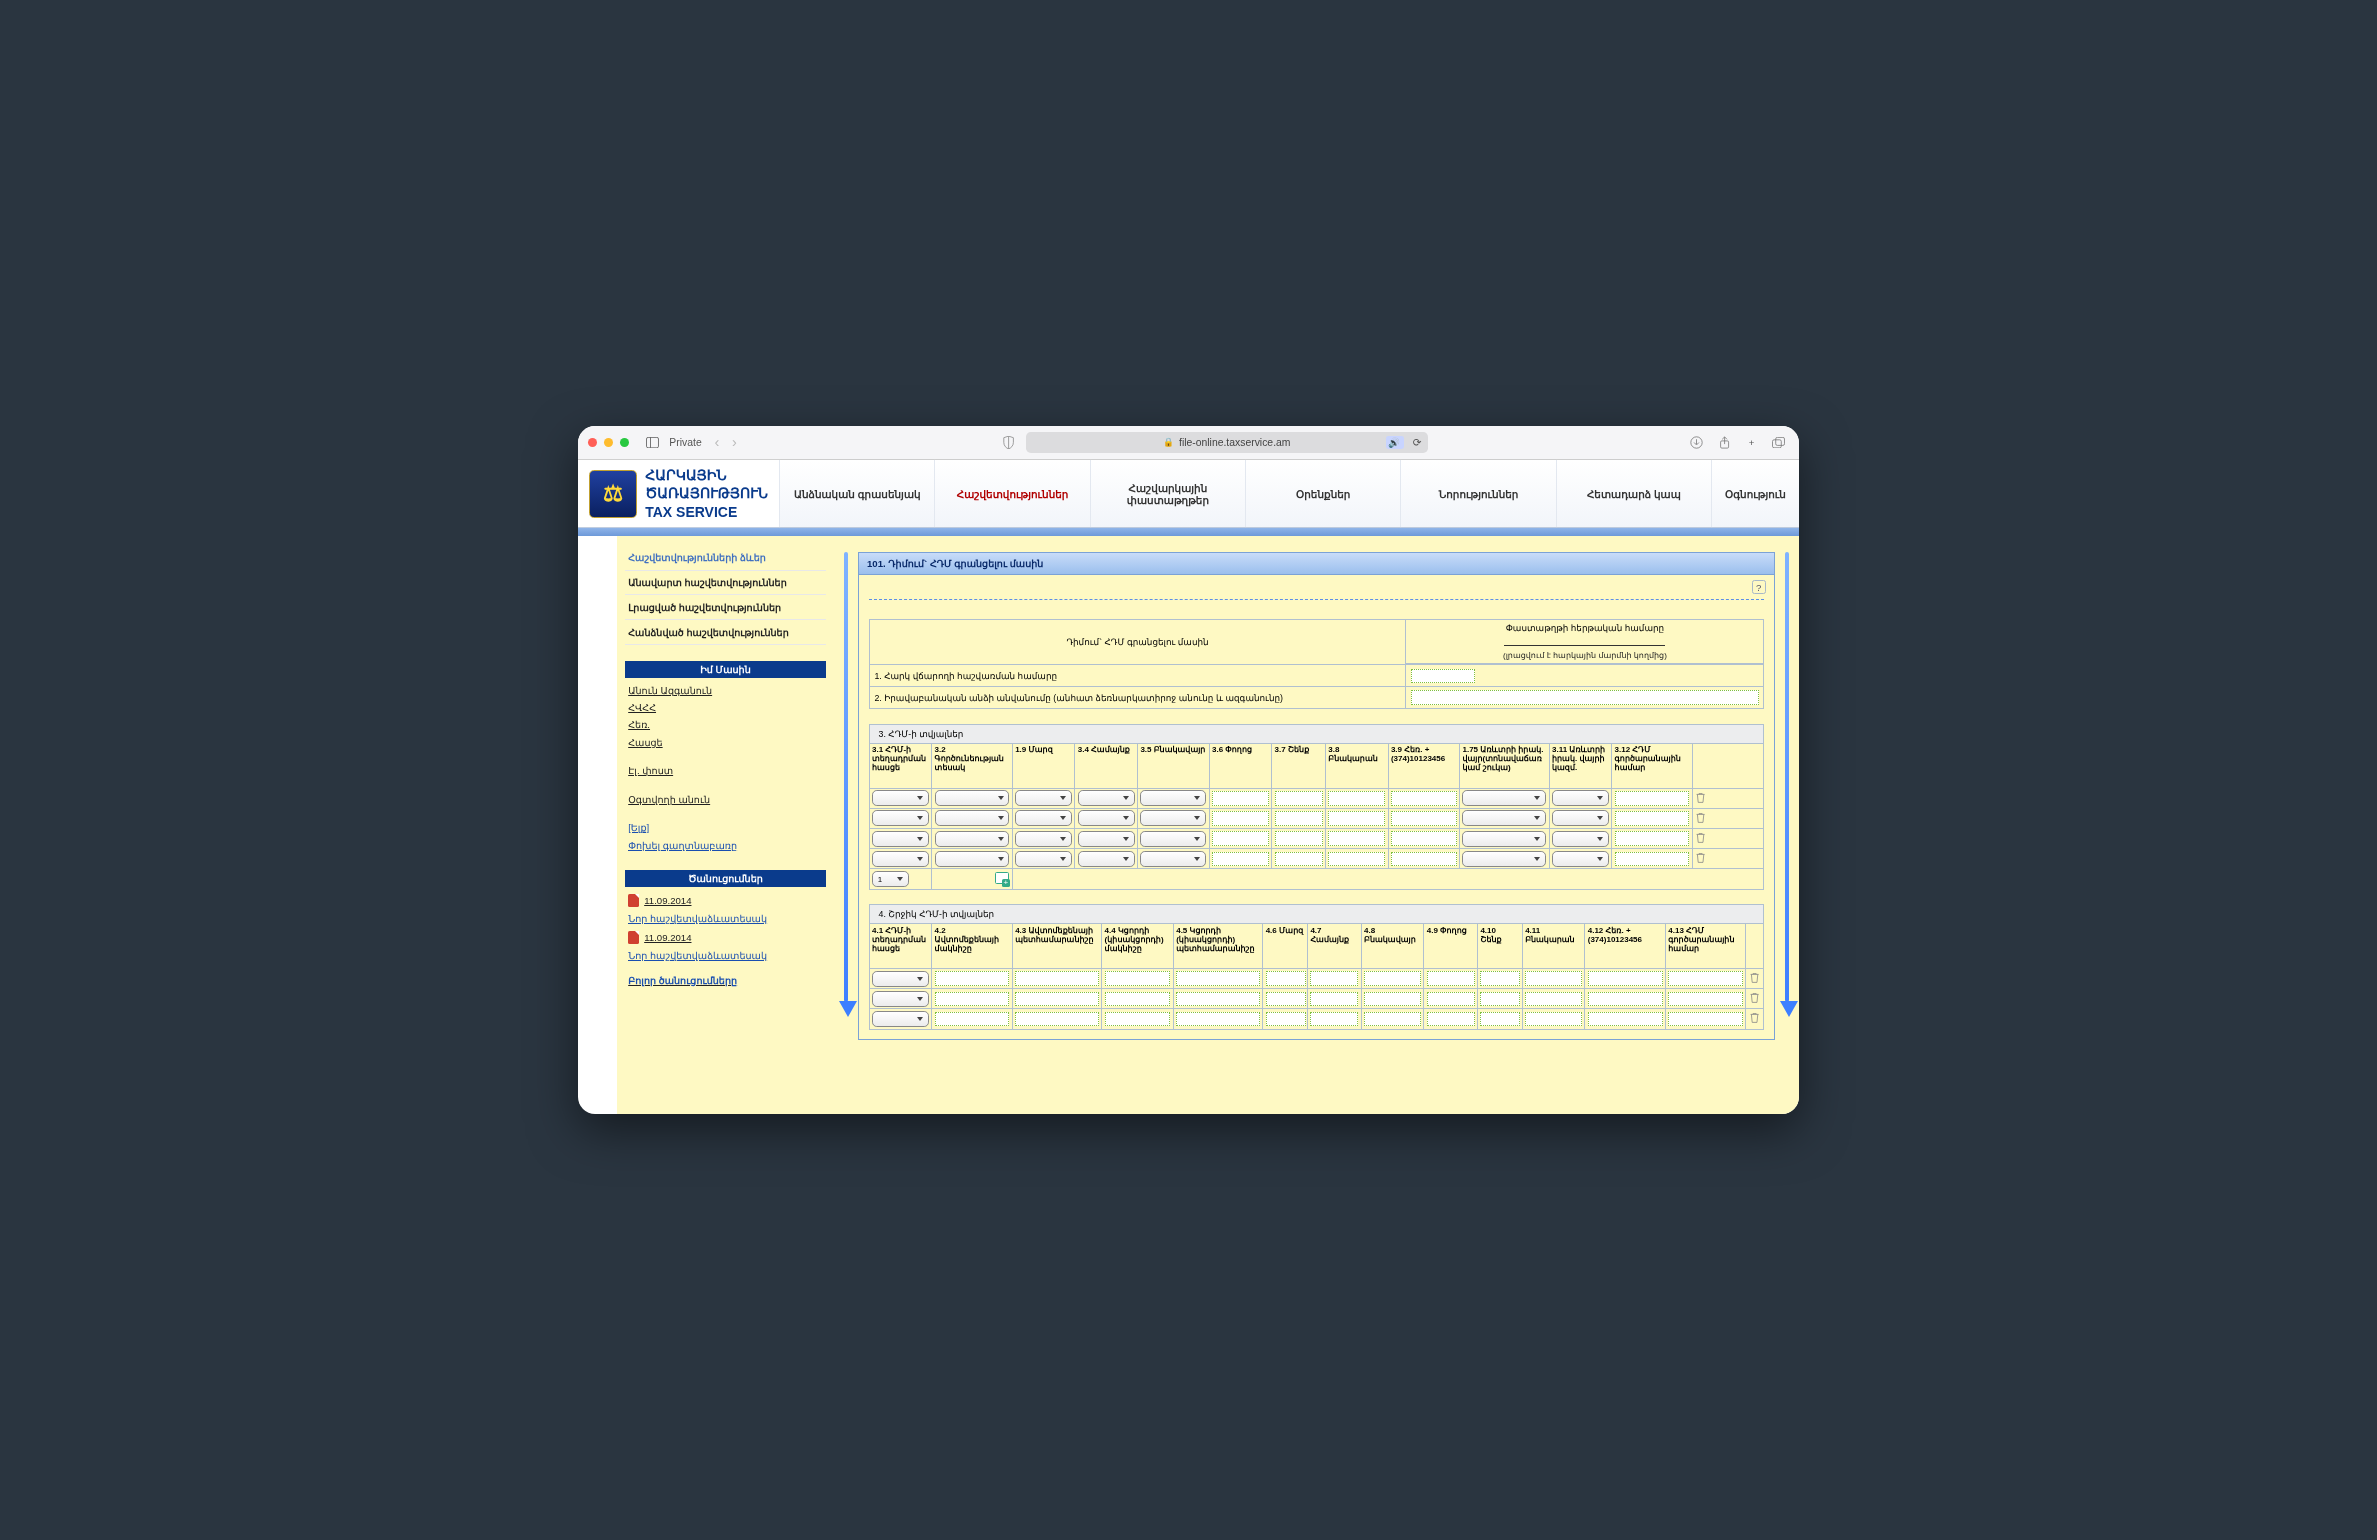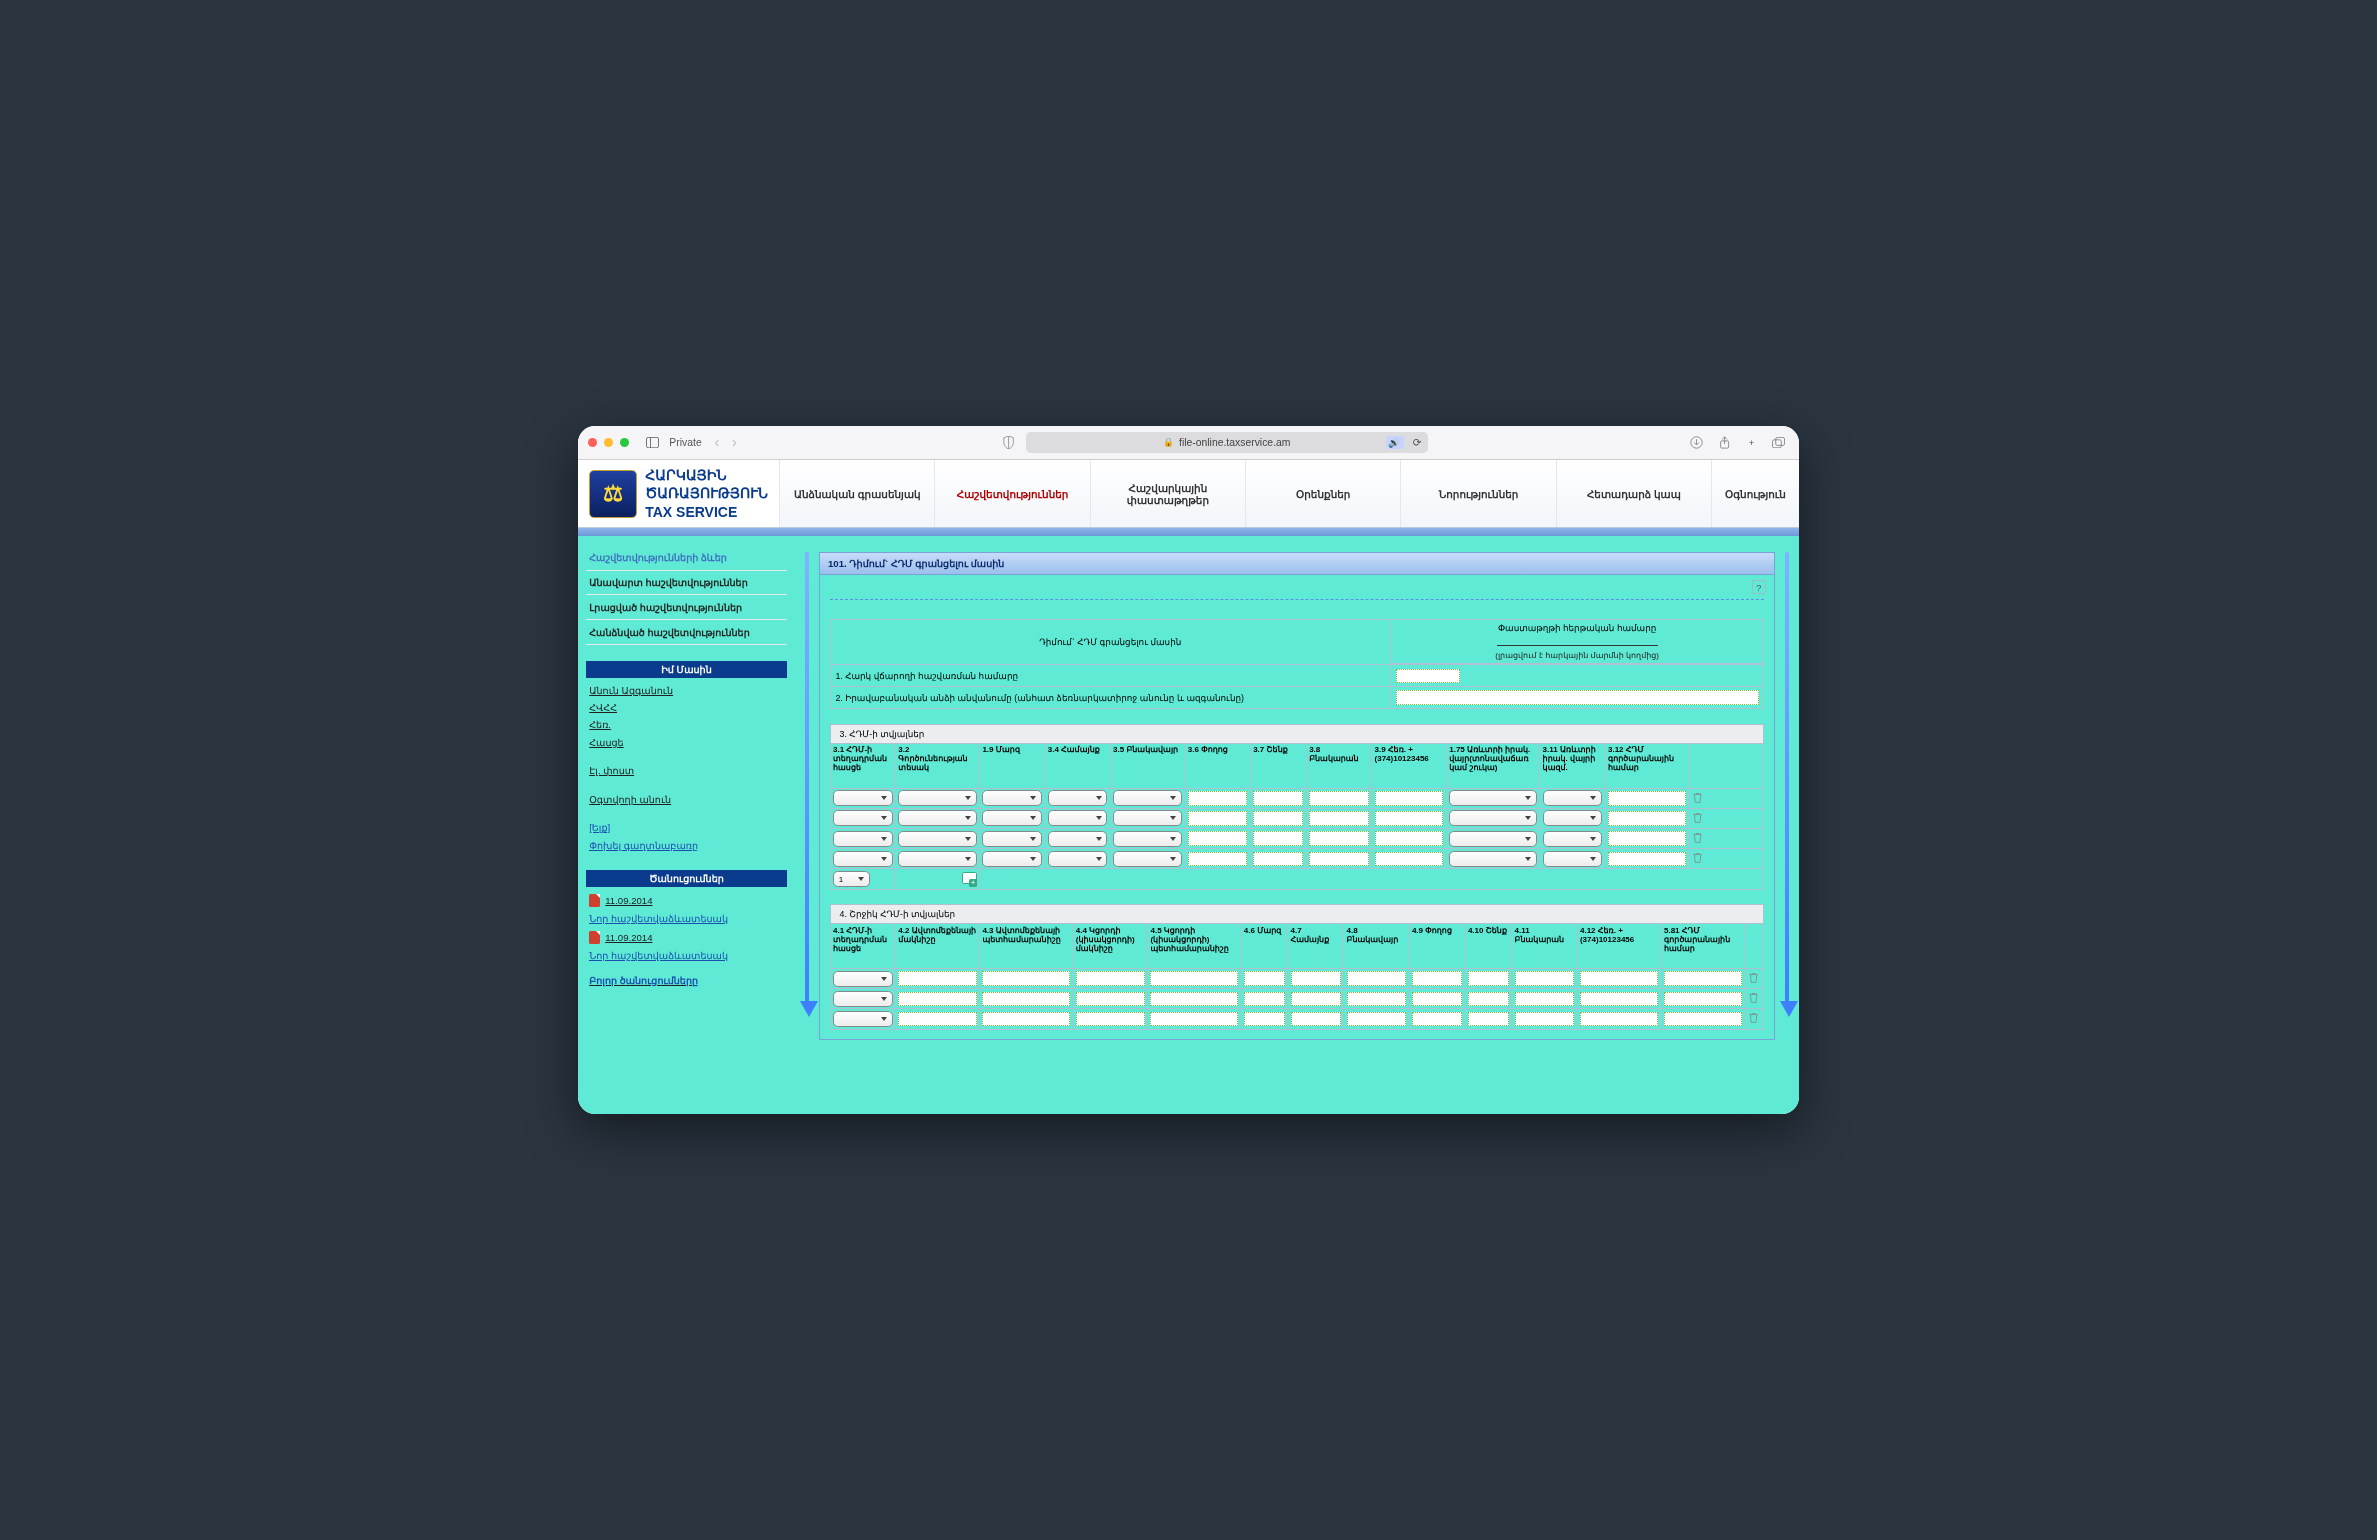--- a/index.html
+++ b/index.html
@@ -104,21 +104,22 @@
   }
   .nav-item.active { color: #b00000; }
   .nav-item.help { flex: 0 0 88px; }
 
   .blue-strip { height: 8px; background: linear-gradient(#8fb4e8,#6d99d9); }
 
   
   .layout {
     display: flex;
     min-height: 578px;
-    background: #5eead4;
+    background: #fef9c3;
+    margin-left: 39px;
   }
   .sidebar {
     width: 217px;
     padding: 9.6px 8px;
     font-size: 9.6px;
   }
   .side-list div { padding: 6.4px 3.2px; border-bottom: 0.8px solid #e8e8e8; color: #222; font-weight: bold; }
   .side-list div.side-active { color: #4070c0; }
   .side-heading {
     background: #0a3b8c;
@@ -738,21 +739,21 @@
               <th>4.3 Ավտոմեքենայի պետհամարանիշը</th>
               <th>4.4 Կցորդի (կիսակցորդի) մակնիշը</th>
               <th>4.5 Կցորդի (կիսակցորդի) պետհամարանիշը</th>
               <th>4.6 Մարզ</th>
               <th>4.7 Համայնք</th>
               <th>4.8 Բնակավայր</th>
               <th>4.9 Փողոց</th>
               <th>4.10 Շենք</th>
               <th>4.11 Բնակարան</th>
               <th>4.12 Հեռ. + (374)10123456</th>
-              <th>5.81 ՀԴՄ գործարանային համար</th>
+              <th>4.13 ՀԴՄ գործարանային համար</th>
               <th class="delete-cell"></th>
             </tr>
             <tr>
               <td>
                     <div class="dropdown">
                       <span class="caret"></span>
                     </div>
                   </td>
               <td>
                     <div class="green-input"></div>

